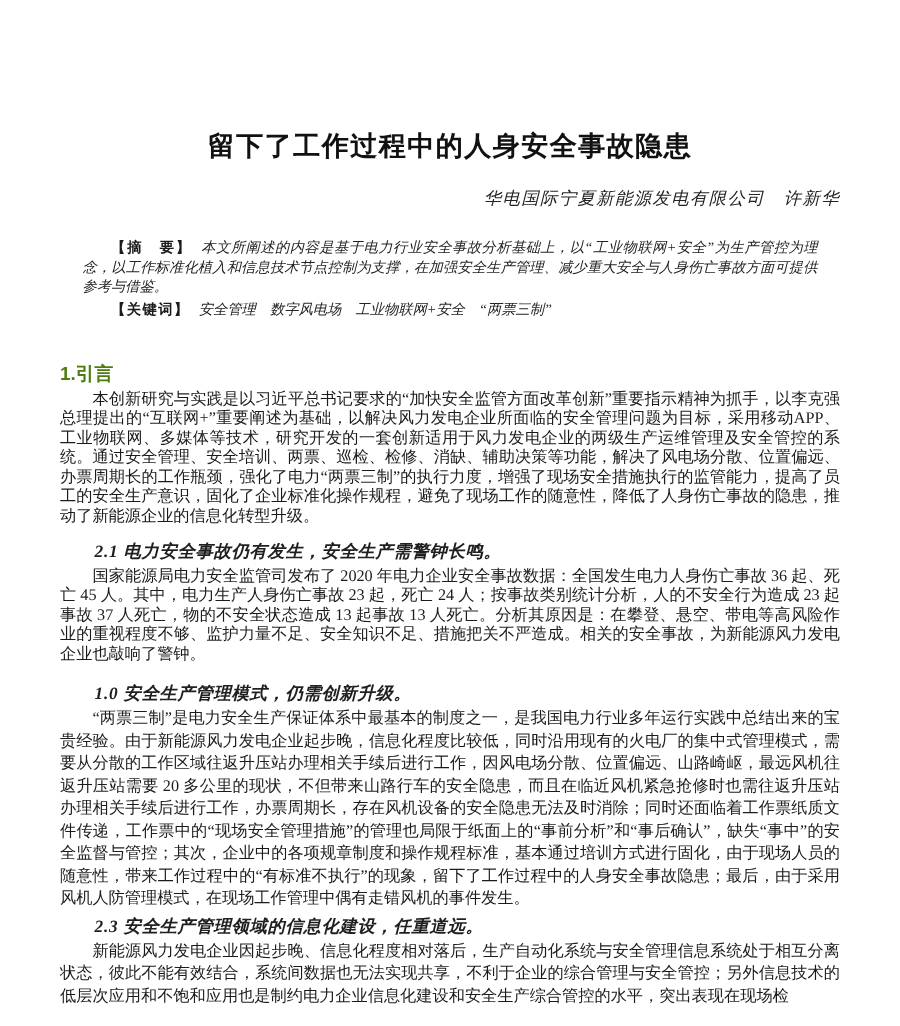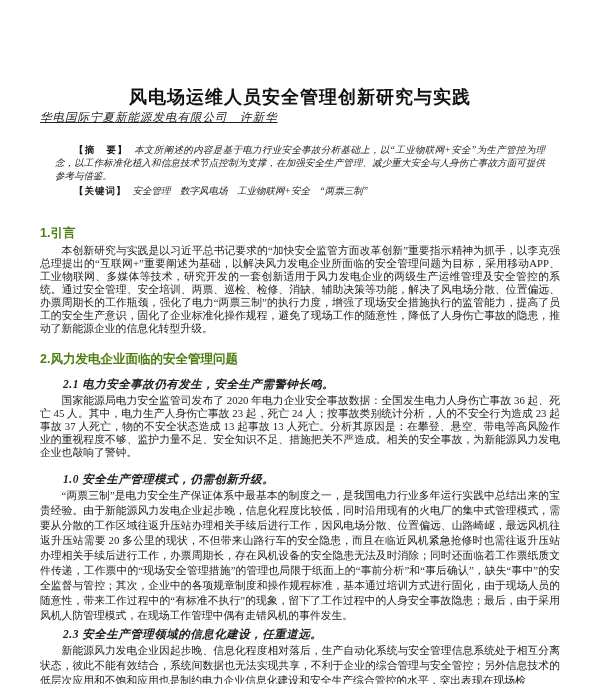--- a/index.html
+++ b/index.html
@@ -23,27 +23,27 @@
     margin: 0;
     text-align: center;
     font-family: "Liberation Sans", "DejaVu Sans", sans-serif;
     font-weight: bold;
     font-size: 18px;
     line-height: 26px;
     letter-spacing: 1px;
     color: #111;
   }
   .byline {
-    text-align: left;
+    margin-top: 16px;
+    text-align: right;
     font-style: italic;
     font-size: 11.5px;
     line-height: 15px;
     letter-spacing: 1px;
     color: #222;
-    text-decoration: underline;
   }
   .abstract-block {
     margin-top: 18px;
     padding: 0 15px;
     font-size: 9.5px;
     line-height: 13px;
     text-align: justify;
     text-indent: 2em;
   }
   .keywords-block {
@@ -103,37 +103,36 @@
   .body-para.loose {
     line-height: 15px;
     margin-top: 2px;
   }
 </style>
 </head>
 <body>
 
 <div class="page">
 
-  <h1 class="title">风电场运维人员安全管理创新研究与实践</h1>
+  <h1 class="title">留下了工作过程中的人身安全事故隐患</h1>
 
   <div class="byline">华电国际宁夏新能源发电有限公司　许新华</div>
 
   <div class="abstract-block">
     <span class="meta-label">【摘　要】</span><span class="kaiti">本文所阐述的内容是基于电力行业安全事故分析基础上，以“工业物联网+安全”为生产管控为理念，以工作标准化植入和信息技术节点控制为支撑，在加强安全生产管理、减少重大安全与人身伤亡事故方面可提供参考与借鉴。</span>
   </div>
 
   <div class="keywords-block">
     <span class="meta-label">【关键词】</span><span class="kaiti">安全管理　数字风电场　工业物联网+安全　“两票三制”</span>
   </div>
 
   <h2 class="sec-heading first">1.引言</h2>
 
   <p class="body-para">本创新研究与实践是以习近平总书记要求的“加快安全监管方面改革创新”重要指示精神为抓手，以李克强总理提出的“互联网+”重要阐述为基础，以解决风力发电企业所面临的安全管理问题为目标，采用移动APP、工业物联网、多媒体等技术，研究开发的一套创新适用于风力发电企业的两级生产运维管理及安全管控的系统。通过安全管理、安全培训、两票、巡检、检修、消缺、辅助决策等功能，解决了风电场分散、位置偏远、办票周期长的工作瓶颈，强化了电力“两票三制”的执行力度，增强了现场安全措施执行的监管能力，提高了员工的安全生产意识，固化了企业标准化操作规程，避免了现场工作的随意性，降低了人身伤亡事故的隐患，推动了新能源企业的信息化转型升级。</p>
 
-  <h2 class="sec-heading second">2.风力发电企业面临的安全管理问题</h2>
 
   <h3 class="sub-heading">2.1 电力安全事故仍有发生，安全生产需警钟长鸣。</h3>
 
   <p class="body-para">国家能源局电力安全监管司发布了 2020 年电力企业安全事故数据：全国发生电力人身伤亡事故 36 起、死亡 45 人。其中，电力生产人身伤亡事故 23 起，死亡 24 人；按事故类别统计分析，人的不安全行为造成 23 起事故 37 人死亡，物的不安全状态造成 13 起事故 13 人死亡。分析其原因是：在攀登、悬空、带电等高风险作业的重视程度不够、监护力量不足、安全知识不足、措施把关不严造成。相关的安全事故，为新能源风力发电企业也敲响了警钟。</p>
 
   <h3 class="sub-heading gap-md">1.0 安全生产管理模式，仍需创新升级。</h3>
 
   <p class="body-para loose">“两票三制”是电力安全生产保证体系中最基本的制度之一，是我国电力行业多年运行实践中总结出来的宝贵经验。由于新能源风力发电企业起步晚，信息化程度比较低，同时沿用现有的火电厂的集中式管理模式，需要从分散的工作区域往返升压站办理相关手续后进行工作，因风电场分散、位置偏远、山路崎岖，最远风机往返升压站需要 20 多公里的现状，不但带来山路行车的安全隐患，而且在临近风机紧急抢修时也需往返升压站办理相关手续后进行工作，办票周期长，存在风机设备的安全隐患无法及时消除；同时还面临着工作票纸质文件传递，工作票中的“现场安全管理措施”的管理也局限于纸面上的“事前分析”和“事后确认”，缺失“事中”的安全监督与管控；其次，企业中的各项规章制度和操作规程标准，基本通过培训方式进行固化，由于现场人员的随意性，带来工作过程中的“有标准不执行”的现象，留下了工作过程中的人身安全事故隐患；最后，由于采用风机人防管理模式，在现场工作管理中偶有走错风机的事件发生。</p>
 
   <h3 class="sub-heading gap-sm">2.3 安全生产管理领域的信息化建设，任重道远。</h3>

